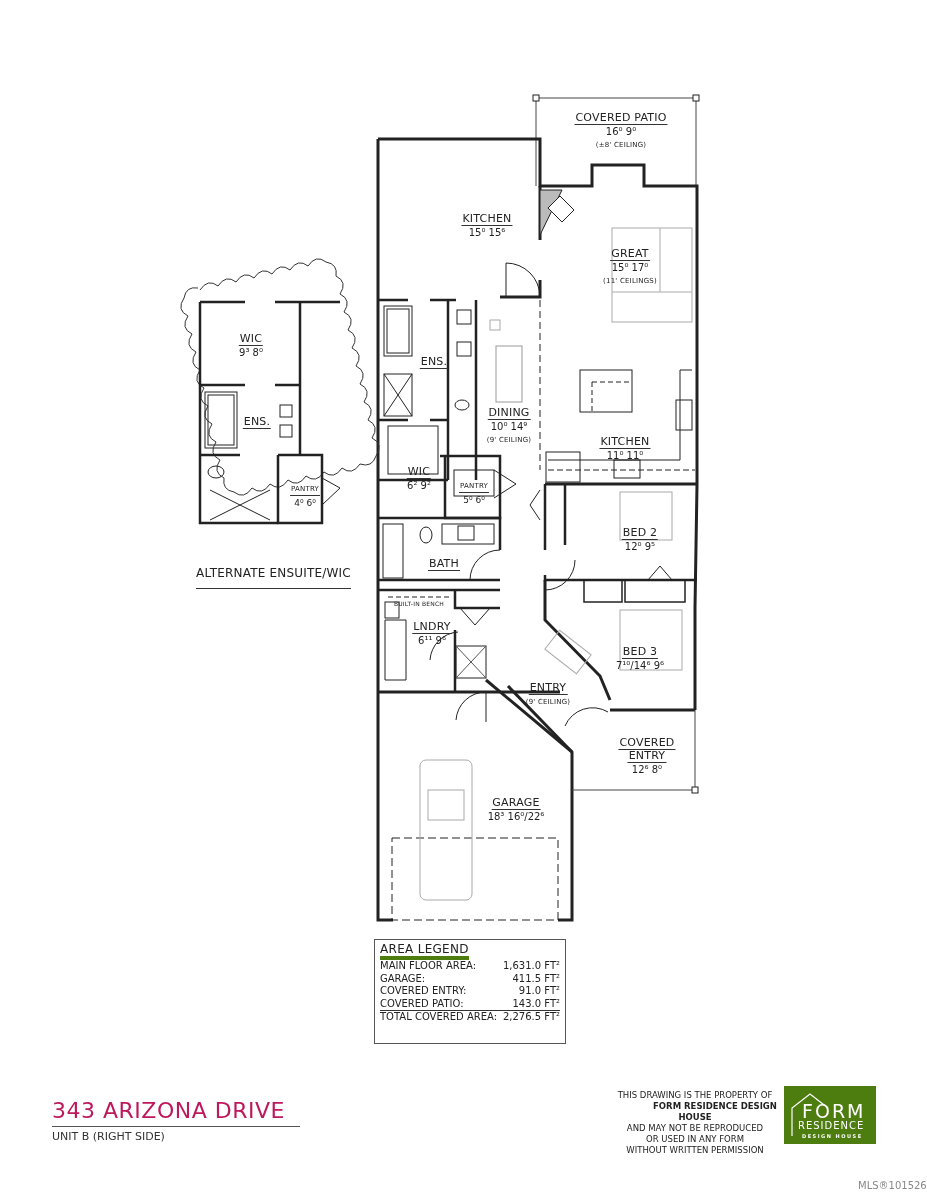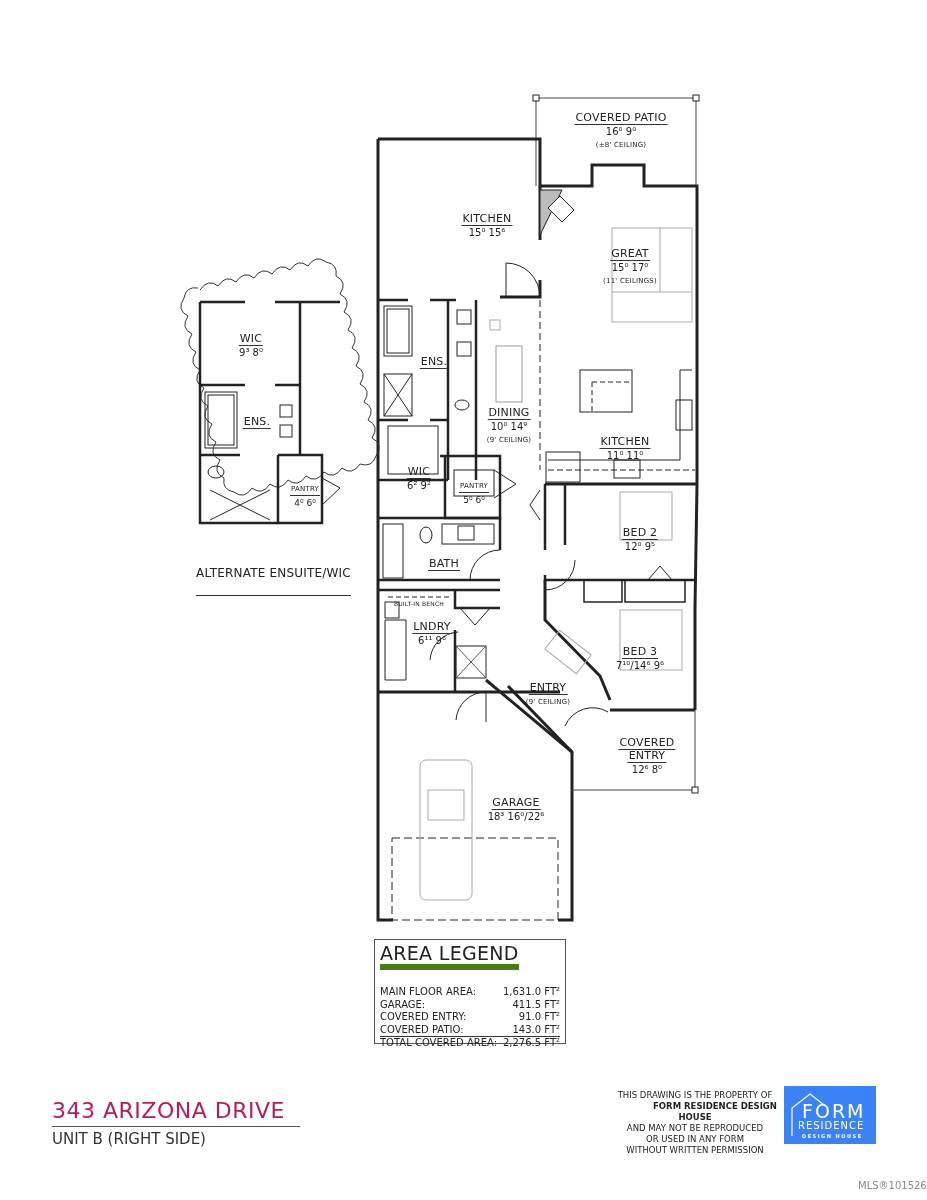--- a/index.html
+++ b/index.html
@@ -4,32 +4,32 @@
 <style>
   html, body { margin:0; padding:0; background:#fff; }
   body { width:927px; height:1200px; position:relative; overflow:hidden; font-family:"DejaVu Sans", sans-serif; color:#222; }
   svg.plan { position:absolute; left:0; top:0; }
   .lbl { position:absolute; text-align:center; font-size:11px; line-height:12px; color:#222; white-space:nowrap; transform:translateX(-50%); }
   .lbl .name { display:inline-block; border-bottom:1px solid #333; padding:0 1px; font-size:11px; letter-spacing:0.2px; }
   .lbl .dim { display:block; font-size:10px; margin-top:1px; }
   .lbl .note { display:block; font-size:7px; margin-top:1px; letter-spacing:0.2px; }
   .lbl.small .name { font-size:7px; }
   .lbl.small .dim { font-size:9px; }
-  .alt-caption { position:absolute; left:196px; top:566px; font-size:12px; letter-spacing:0.2px; border-bottom:1px solid #333; padding-bottom:15px; }
+  .alt-caption { position:absolute; left:196px; top:566px; font-size:12px; letter-spacing:0.2px; border-bottom:1px solid #333; padding-bottom:8px; }
   .legend { position:absolute; left:374px; top:939px; width:192px; height:105px; border:1px solid #555; font-size:10px; color:#222; box-sizing:border-box; padding:2px 5px; }
-  .legend .title { font-size:19px; border-bottom:6px solid #4d7c0f; display:inline-block; margin-bottom:16px; letter-spacing:0.3px; }
+  .legend .title { font-size:12px; border-bottom:4px solid #4d7c0f; display:inline-block; margin-bottom:0; letter-spacing:0.3px; }
   .legend .row { display:flex; justify-content:space-between; line-height:12.5px; }
   .legend .row .val { text-align:right; }
   .legend .row.last { border-top:1px solid #333; }
   .addr { position:absolute; left:52px; top:1098px; font-size:22px; letter-spacing:0.5px; color:#be185d; }
   .addr-rule { position:absolute; left:52px; top:1126px; width:248px; height:1px; background:#555; }
-  .unit { position:absolute; left:52px; top:1130px; font-size:15px; color:#333; }
+  .unit { position:absolute; left:52px; top:1130px; font-size:11px; color:#333; }
   .copyright { position:absolute; left:612px; top:1090px; width:166px; text-align:center; font-size:8.5px; line-height:11px; color:#222; }
   .copyright b { font-weight:bold;margin-left:40px; }
-  .logo { position:absolute; left:784px; top:1086px; width:92px; height:58px; background:#3b82f6; color:#fff; }
+  .logo { position:absolute; left:784px; top:1086px; width:92px; height:58px; background:#4d7c0f; color:#fff; }
   .logo .f1 { position:absolute; left:18px; top:14px; font-size:19px; letter-spacing:2px; }
   .logo .f2 { position:absolute; left:14px; top:34px; font-size:10px; letter-spacing:1px; }
   .logo .f3 { position:absolute; left:18px; top:47px; font-size:5px; letter-spacing:1.5px; font-weight:bold; }
   .mls { position:absolute; left:858px; top:1180px; font-size:10px; color:#888; }
 </style>
 </head>
 <body>
 
 <svg class="plan" width="927" height="1200" viewBox="0 0 927 1200" xmlns="http://www.w3.org/2000/svg">
   <g fill="none" stroke="#222" stroke-width="1">

